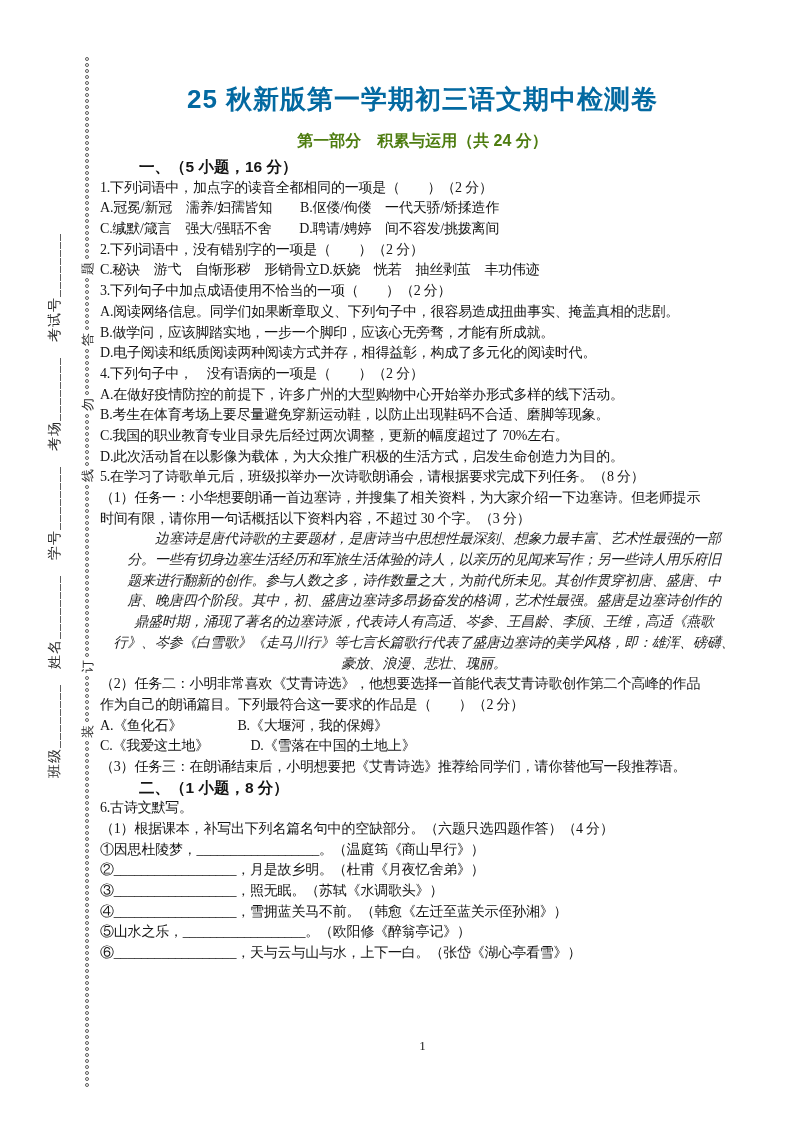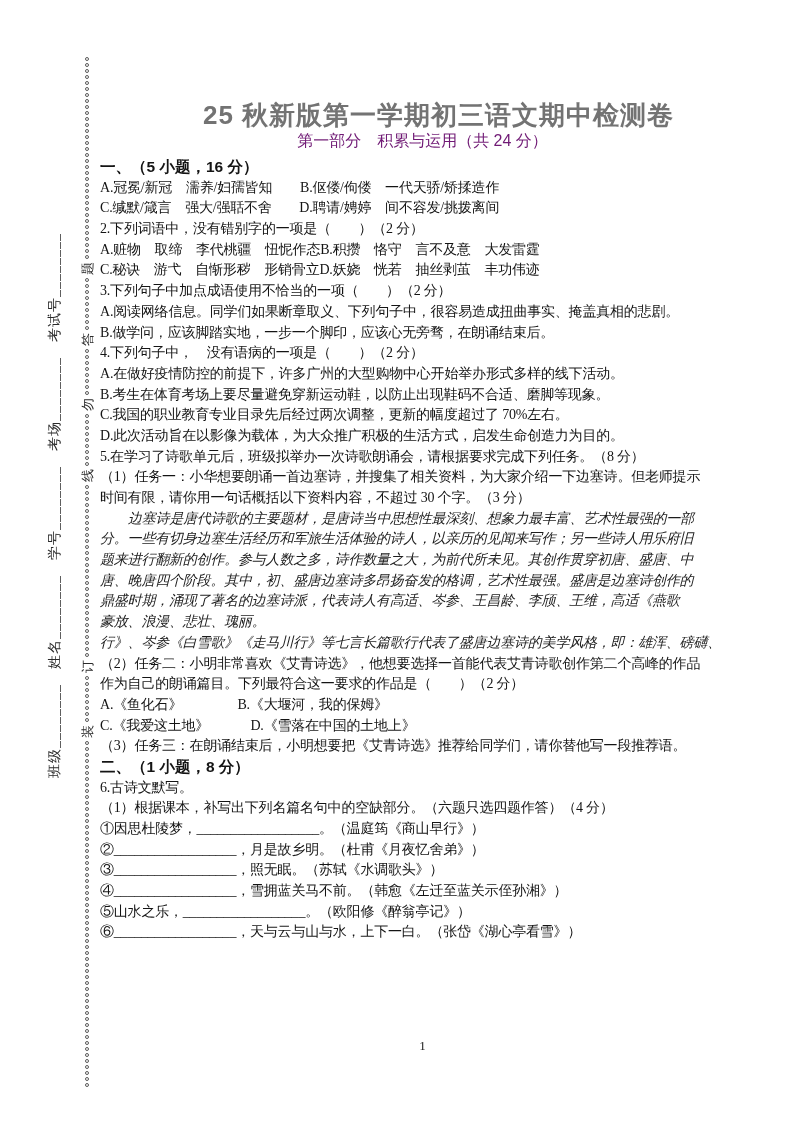--- a/index.html
+++ b/index.html
@@ -29,44 +29,44 @@
   }
   .student-fields{
     position:absolute;left:46px;top:778px;
     transform-origin:0 0;transform:rotate(-90deg);
     white-space:nowrap;
     font-size:14px;letter-spacing:1px;color:#2a2a2a;
   }
   
   .page-title{
     position:absolute;top:82px;left:100px;width:645px;
-    margin:16px;text-align:center;
+    margin:0;text-align:center;
     font-family:"Liberation Sans","DejaVu Sans",sans-serif;
-    font-weight:bold;font-size:26px;letter-spacing:1px;color:#737373;
+    font-weight:bold;font-size:26px;letter-spacing:1px;color:#0369a1;
   }
   .part-header{
     position:absolute;top:131px;left:100px;width:645px;
     margin:0;text-align:center;
     font-family:"Liberation Sans","DejaVu Sans",sans-serif;
-    font-weight:normal;font-size:16px;color:#701a75;
+    font-weight:bold;font-size:16px;color:#4d7c0f;
   }
   .content-lines{
     position:absolute;top:157px;left:100px;width:648px;
   }
   .line{
     height:20.7px;line-height:20.7px;
     font-size:14px;letter-spacing:-0.2px;
     white-space:nowrap;
   }
   .line.heading{
     font-family:"Liberation Sans","DejaVu Sans",sans-serif;
-    font-weight:bold;font-size:15.5px;letter-spacing:0;
+    font-weight:bold;font-size:15.5px;letter-spacing:0;margin-left:39px;
   }
   .line.italic, .line.italic-indent{
-    font-style:italic;color:#1c1c1c;
+    font-style:italic;color:#1c1c1c;text-align:center;
   }
   .line.italic-indent{text-indent:2em;}
   .page-number{
     position:absolute;top:1038px;left:100px;width:645px;
     text-align:center;font-size:13px;color:#222;
   }
 </style>
 </head>
 <body>
 
@@ -237,43 +237,44 @@
     </div>
 
   <div class="student-fields">班级________　姓名________　学号________　考场________　考试号________</div>
 
   <h1 class="page-title">25 秋新版第一学期初三语文期中检测卷</h1>
 
   <h2 class="part-header">第一部分　积累与运用（共 24 分）</h2>
 
   <div class="content-lines">
       <div class="line heading">一、（5 小题，16 分）</div>
+      <div class="line">1.下列词语中，加点字的读音全都相同的一项是（　　）（2 分）</div>
       <div class="line">A.冠冕/新冠　濡养/妇孺皆知　　B.伛偻/佝偻　一代天骄/矫揉造作</div>
       <div class="line">C.缄默/箴言　强大/强聒不舍　　D.聘请/娉婷　间不容发/挑拨离间</div>
       <div class="line">2.下列词语中，没有错别字的一项是（　　）（2 分）</div>
-      <div class="line">A.赃物　取缔　李代桃疆　忸怩作态B.积攒　恪守　言不及意　大发雷霆</div>
       <div class="line">C.秘诀　游弋　自惭形秽　形销骨立D.妖娆　恍若　抽丝剥茧　丰功伟迹</div>
       <div class="line">3.下列句子中加点成语使用不恰当的一项（　　）（2 分）</div>
       <div class="line">A.阅读网络信息。同学们如果断章取义、下列句子中，很容易造成扭曲事实、掩盖真相的悲剧。</div>
-      <div class="line">B.做学问，应该脚踏实地，一步一个脚印，应该心无旁骛，在朗诵结束后。</div>
+      <div class="line">B.做学问，应该脚踏实地，一步一个脚印，应该心无旁骛，才能有所成就。</div>
+      <div class="line">D.电子阅读和纸质阅读两种阅读方式并存，相得益彰，构成了多元化的阅读时代。</div>
       <div class="line">4.下列句子中，　没有语病的一项是（　　）（2 分）</div>
       <div class="line">A.在做好疫情防控的前提下，许多广州的大型购物中心开始举办形式多样的线下活动。</div>
       <div class="line">B.考生在体育考场上要尽量避免穿新运动鞋，以防止出现鞋码不合适、磨脚等现象。</div>
       <div class="line">C.我国的职业教育专业目录先后经过两次调整，更新的幅度超过了 70%左右。</div>
       <div class="line">D.此次活动旨在以影像为载体，为大众推广积极的生活方式，启发生命创造力为目的。</div>
       <div class="line">5.在学习了诗歌单元后，班级拟举办一次诗歌朗诵会，请根据要求完成下列任务。（8 分）</div>
       <div class="line">（1）任务一：小华想要朗诵一首边塞诗，并搜集了相关资料，为大家介绍一下边塞诗。但老师提示</div>
       <div class="line">时间有限，请你用一句话概括以下资料内容，不超过 30 个字。（3 分）</div>
       <div class="line italic-indent">边塞诗是唐代诗歌的主要题材，是唐诗当中思想性最深刻、想象力最丰富、艺术性最强的一部</div>
       <div class="line italic">分。一些有切身边塞生活经历和军旅生活体验的诗人，以亲历的见闻来写作；另一些诗人用乐府旧</div>
       <div class="line italic">题来进行翻新的创作。参与人数之多，诗作数量之大，为前代所未见。其创作贯穿初唐、盛唐、中</div>
       <div class="line italic">唐、晚唐四个阶段。其中，初、盛唐边塞诗多昂扬奋发的格调，艺术性最强。盛唐是边塞诗创作的</div>
       <div class="line italic">鼎盛时期，涌现了著名的边塞诗派，代表诗人有高适、岑参、王昌龄、李颀、王维，高适《燕歌</div>
+      <div class="line italic">行》、岑参《白雪歌》《走马川行》等七言长篇歌行代表了盛唐边塞诗的美学风格，即：雄浑、磅礴、</div>
       <div class="line italic">豪放、浪漫、悲壮、瑰丽。</div>
-      <div class="line italic">行》、岑参《白雪歌》《走马川行》等七言长篇歌行代表了盛唐边塞诗的美学风格，即：雄浑、磅礴、</div>
       <div class="line">（2）任务二：小明非常喜欢《艾青诗选》，他想要选择一首能代表艾青诗歌创作第二个高峰的作品</div>
       <div class="line">作为自己的朗诵篇目。下列最符合这一要求的作品是（　　）（2 分）</div>
       <div class="line">A.《鱼化石》　　　　B.《大堰河，我的保姆》</div>
       <div class="line">C.《我爱这土地》　　　D.《雪落在中国的土地上》</div>
       <div class="line">（3）任务三：在朗诵结束后，小明想要把《艾青诗选》推荐给同学们，请你替他写一段推荐语。</div>
       <div class="line heading">二、（1 小题，8 分）</div>
       <div class="line">6.古诗文默写。</div>
       <div class="line">（1）根据课本，补写出下列名篇名句中的空缺部分。（六题只选四题作答）（4 分）</div>
       <div class="line">①因思杜陵梦，__________________。（温庭筠《商山早行》）</div>
       <div class="line">②__________________，月是故乡明。（杜甫《月夜忆舍弟》）</div>

